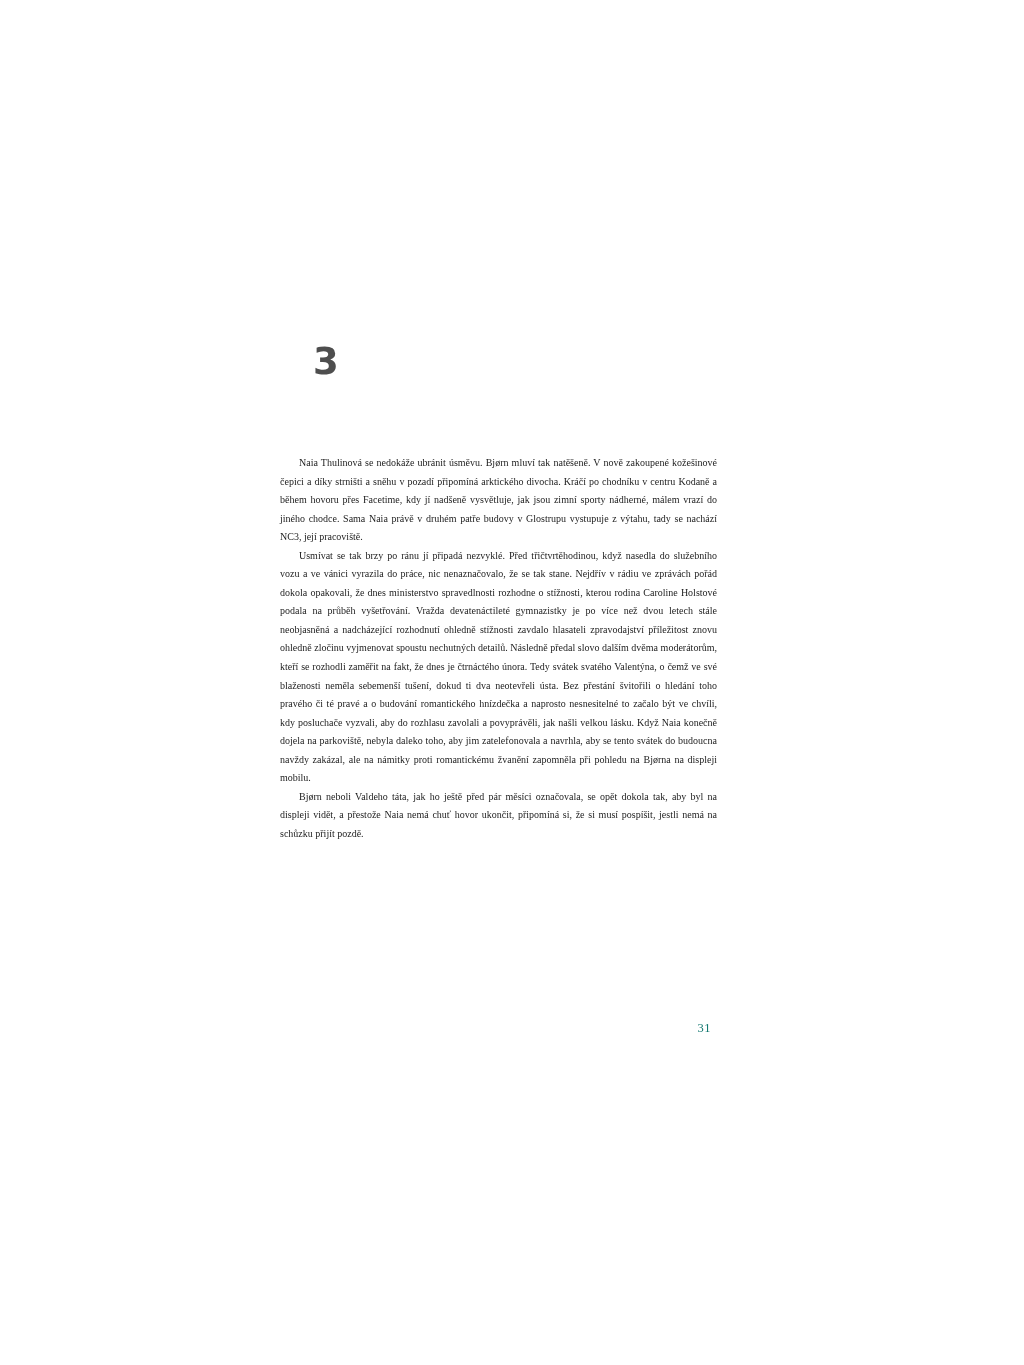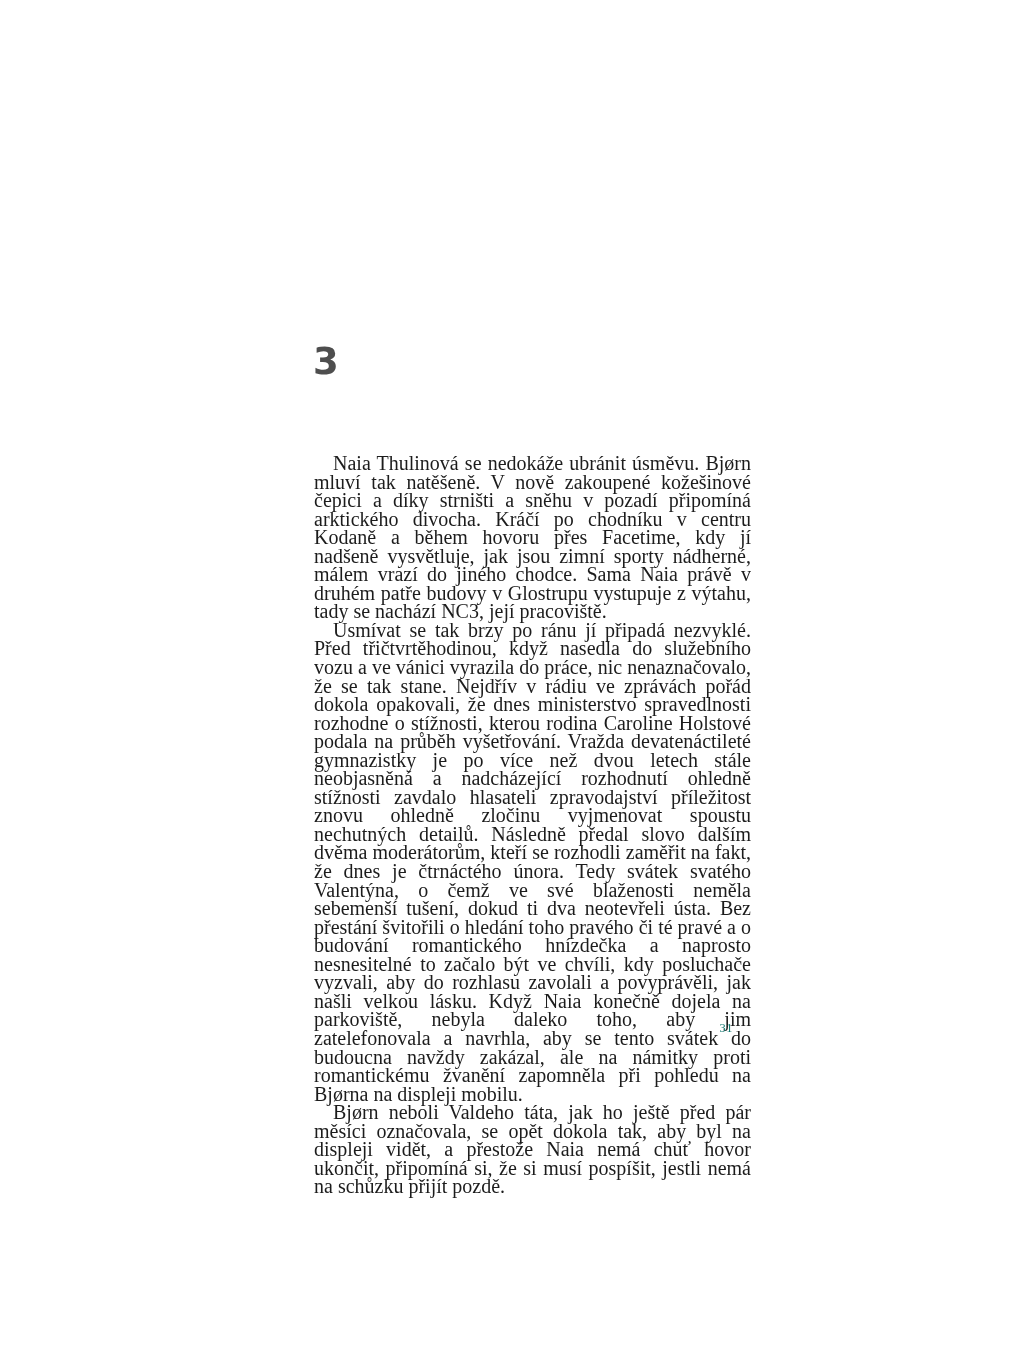--- a/index.html
+++ b/index.html
@@ -21,37 +21,37 @@
     top: 340px;
     font-family: "DejaVu Sans", sans-serif;
     font-weight: bold;
     font-size: 37px;
     line-height: 1.2;
     letter-spacing: 0.5px;
     color: #4e4e4e;
   }
   .body-text {
     position: absolute;
-    left: 314px;
+    left: 280px;
     top: 454px;
     width: 437px;
-    font-size: 20px;
+    font-size: 10px;
     line-height: 18.55px;
     color: #1c1c1c;
     text-align: justify;
   }
   .body-text p {
     margin: 0;
     text-indent: 19px;
     hyphens: auto;
     -webkit-hyphens: auto;
   }
   .page-number {
     position: absolute;
-    left: 304px;
+    left: 282px;
     top: 1021px;
     width: 429px;
     text-align: right;
     font-size: 12.5px;
     letter-spacing: 0.5px;
     color: #0f766e;
   }
 </style>
 </head>
 <body>

